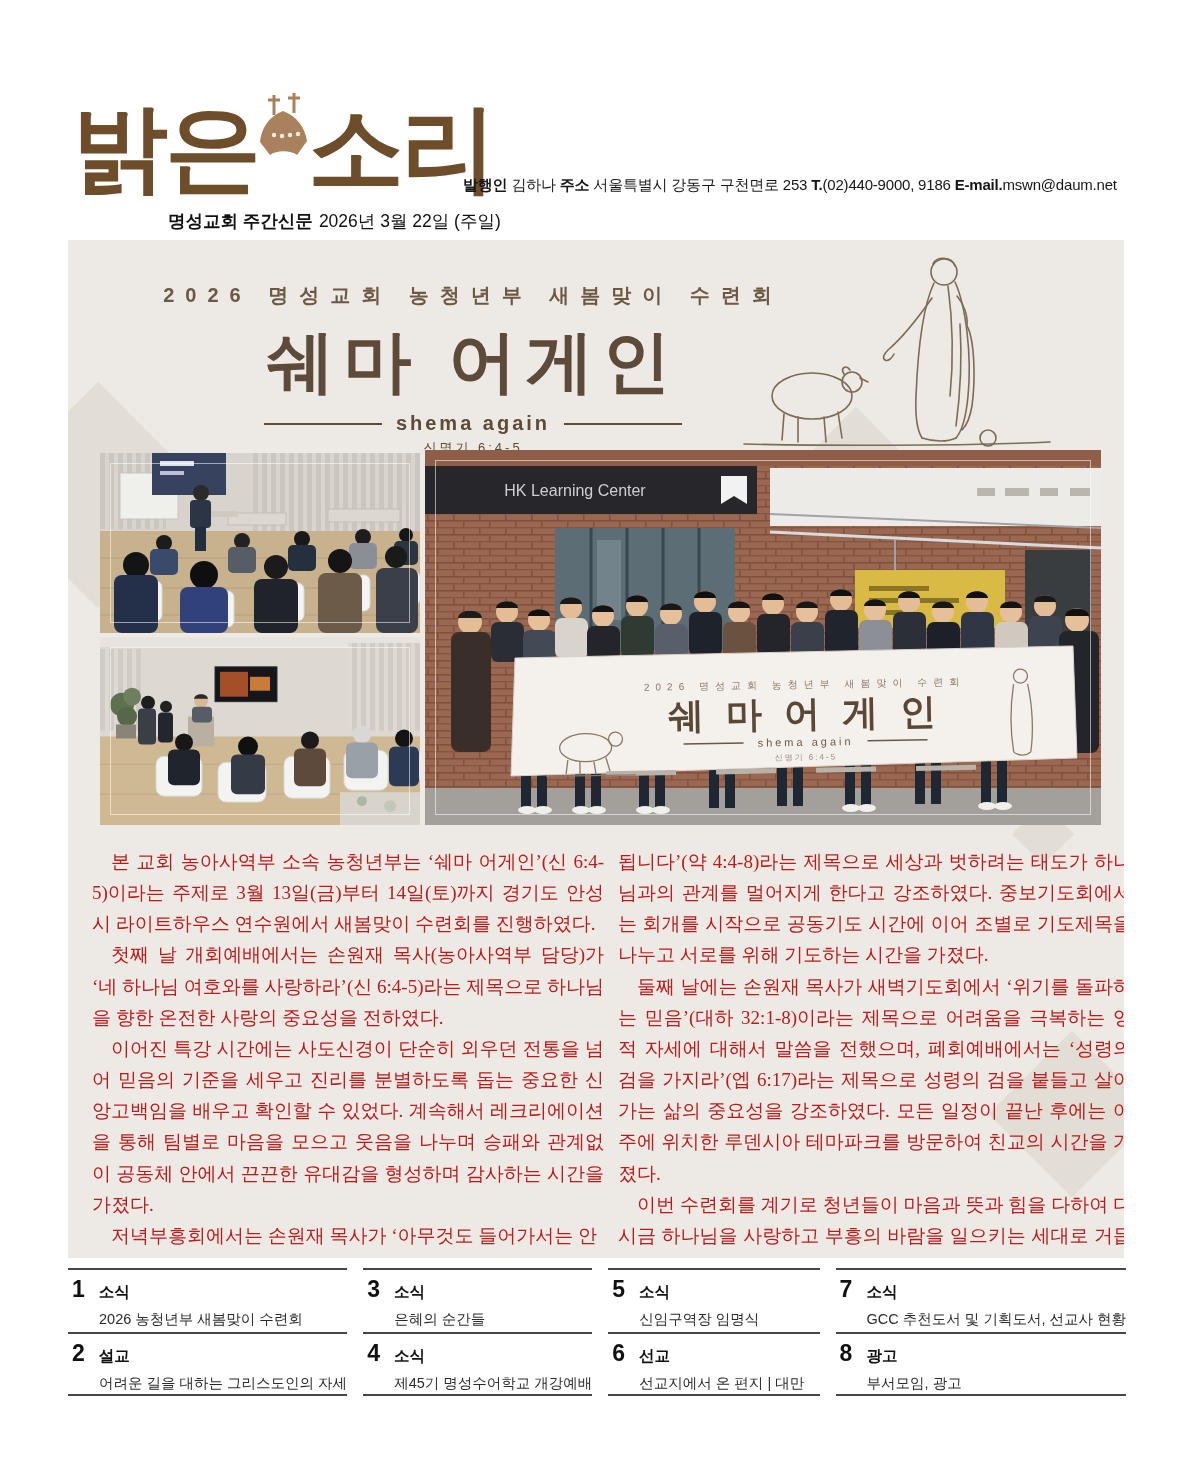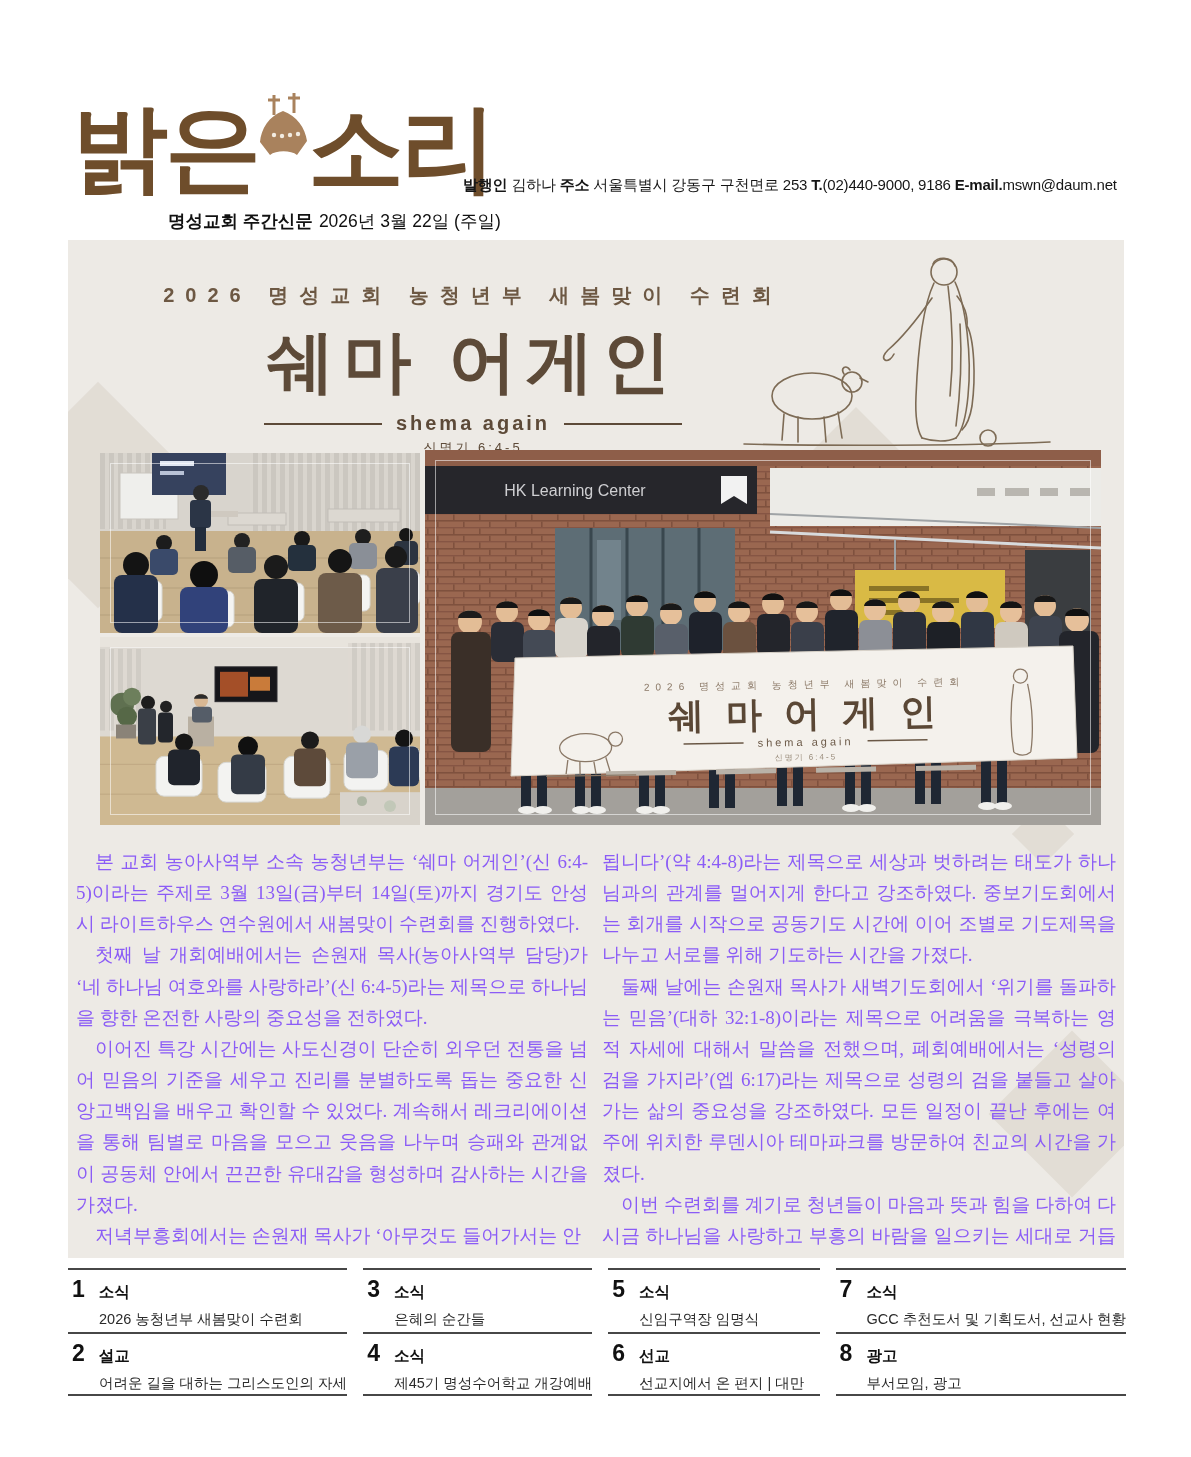--- a/index.html
+++ b/index.html
@@ -35,21 +35,21 @@
   .jesus-draw { position:absolute; left:668px; top:6px; width:322px; height:206px; z-index:2; }
 
   .photo { position:absolute; overflow:hidden; z-index:3; }
   .photo::after { content:""; position:absolute; inset:10px; border:1px solid rgba(255,255,255,.55); pointer-events:none; }
   .photo1 { left:32px; top:213px; width:320px; height:180px; }
   .photo2 { left:32px; top:397px; width:320px; height:188px; }
   .photo3 { left:357px; top:210px; width:676px; height:375px; }
   .photo svg { display:block; width:100%; height:100%; }
 
   .article { position:absolute; top:606px; z-index:2; font-family:"Liberation Serif","DejaVu Serif",serif;
-             font-size:19px; line-height:1.64; color:#8b5cf6; text-align:justify; }
+             font-size:19px; line-height:1.64; color:#b91c1c; text-align:justify;margin-left:16px; }
   .col1 { left:8px; width:512px; }
   .col2 { left:534px; width:514px; }
   .article p { text-indent:1em; }
   .article p.no-indent { text-indent:0; }
 
   
   .index { position:absolute; left:68px; top:1268px; width:1058px; display:grid;
            grid-template-columns:repeat(4,1fr); grid-template-rows:repeat(2,64px);
            grid-auto-flow:column; column-gap:16px; }
   .idx-cell { border-top:2px solid #474747; padding:8px 0 0 4px; }

